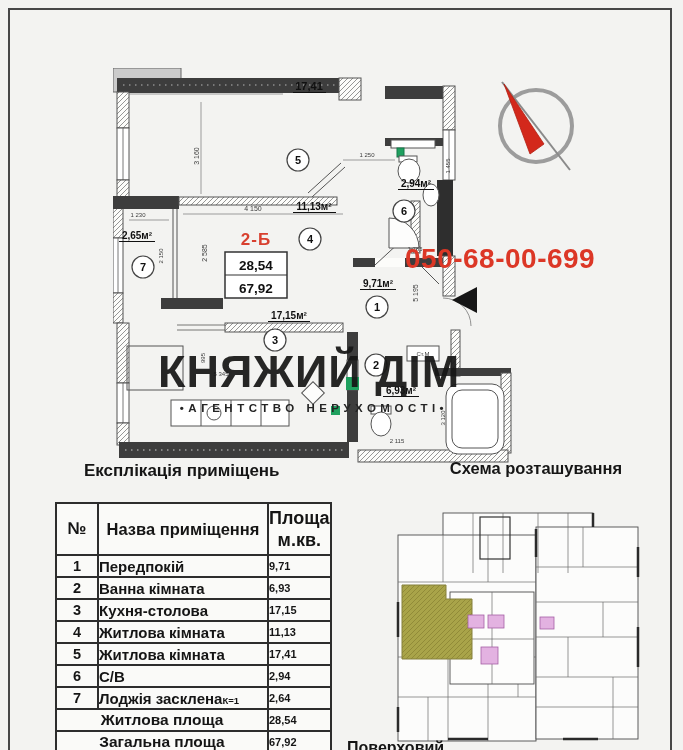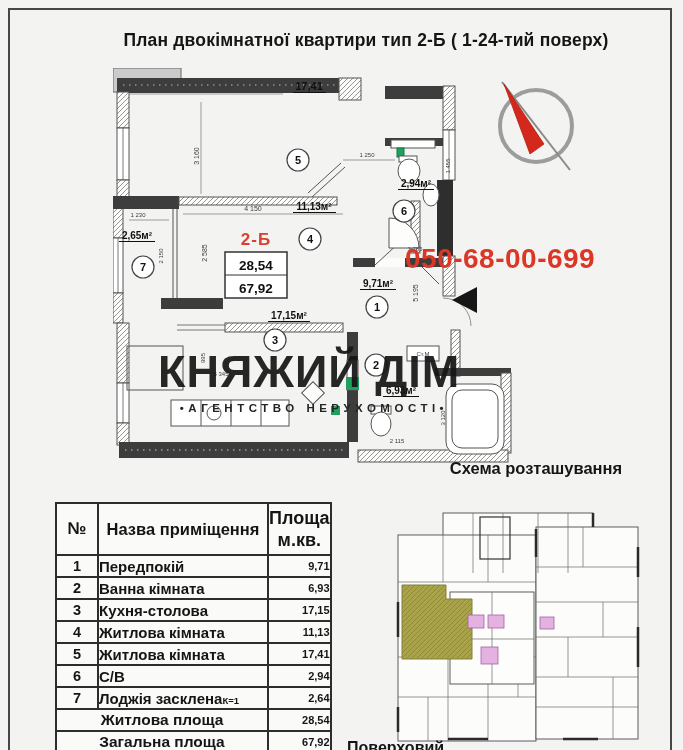--- a/index.html
+++ b/index.html
@@ -21,40 +21,39 @@
   .schema-h{left:408px;top:458px;width:256px;text-align:center;font-size:16.5px;font-weight:700;line-height:1.3;}
   .foot{left:347px;top:739px;font-size:16px;font-weight:700;}
   table.expl{position:absolute;left:55px;top:502px;border-collapse:collapse;background:#fafaf8;}
   table.expl th,table.expl td{border:2px solid #2d2d2d;padding:0;}
   th.c-no{width:40px;font-size:17px;}
   th.c-nm{width:168px;font-size:16.5px;}
   th.c-ar{width:56px;font-size:18px;line-height:1.25;}
   table.expl thead th{height:50px;font-weight:700;}
   td.no{font-size:14.5px;font-weight:700;text-align:center;height:20px;}
   td.nm{font-size:15px;font-weight:700;padding-left:12px;height:20px;}
-  td.ar{font-size:11px;font-weight:700;text-align:right;height:20px;}
+  td.ar{font-size:11px;font-weight:700;text-align:left;height:20px;}
   td.sum{font-size:15.5px;font-weight:700;text-align:center;height:17px;}
   .k-sub{font-size:9.5px;font-weight:700;}
   
   .p-dim{font-size:7px;fill:#3d3d3d;}
   .p-dim6{font-size:6px;fill:#3d3d3d;}
   .p-area{font-size:10px;font-weight:700;fill:#101010;}
   .p-area-big{font-size:11px;font-weight:700;fill:#101010;}
   .p-num{font-size:11px;font-weight:700;fill:#101010;}
   .p-red{font-size:17px;font-weight:800;fill:#d8402f;letter-spacing:1px;}
   .p-box{font-size:13.5px;font-weight:700;fill:#101010;}
   text{font-family:"Liberation Sans",sans-serif;}
 </style>
 </head>
 <body>
 
 <div class="page">
   <div class="frame"></div>
 
-  <div class="abs title">План двокімнатної квартири тип 2-Б ( 1-24-тий поверх)</div>
 
   <svg class="abs" style="left:113px;top:68px;" width="400" height="399" viewBox="0 0 400 399">
     <defs>
       <pattern id="ph" patternUnits="userSpaceOnUse" width="5" height="5">
         <rect width="5" height="5" fill="#fcfcfa"></rect>
         <path d="M0,5 L5,0" stroke="#8a8a8a" stroke-width="0.9"></path>
       </pattern>
     </defs>
 
     <g>
@@ -216,20 +215,21 @@
   </svg>
 
   <div class="abs phone">050-68-00-699</div>
   <div class="abs entry-tri"></div>
 
   <div class="abs wm-green1"></div>
   <div class="abs wm-green2"></div>
   <div class="abs wm-brand">КНЯЖИЙ ДІМ</div>
   <div class="abs wm-tag">•АГЕНТСТВО НЕРУХОМОСТІ•</div>
 
+  <div class="abs expl-h">Експлікація приміщень</div>
 
   <table class="expl">
     <thead>
       <tr>
         <th class="c-no">№</th>
         <th class="c-nm">Назва приміщення</th>
         <th class="c-ar">
           <div>Площа</div>
           <div>м.кв.</div>
         </th>

